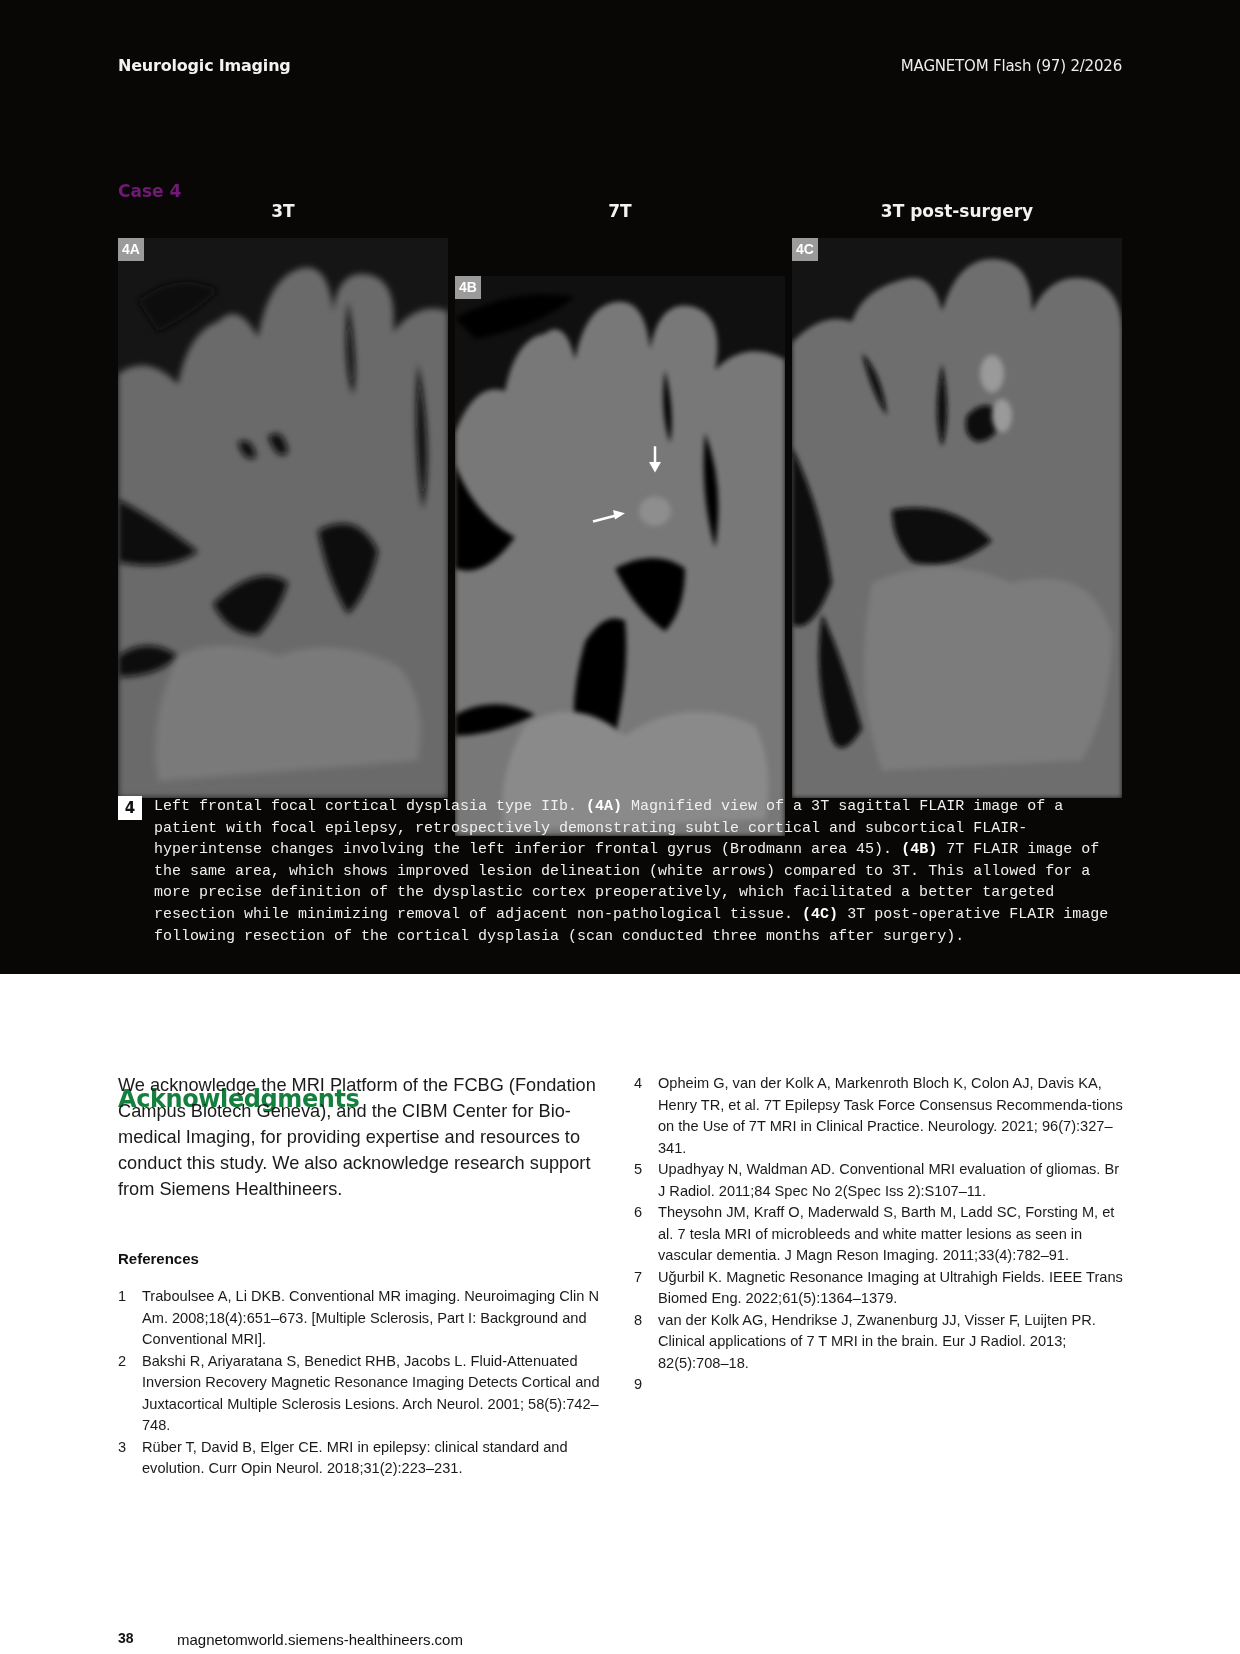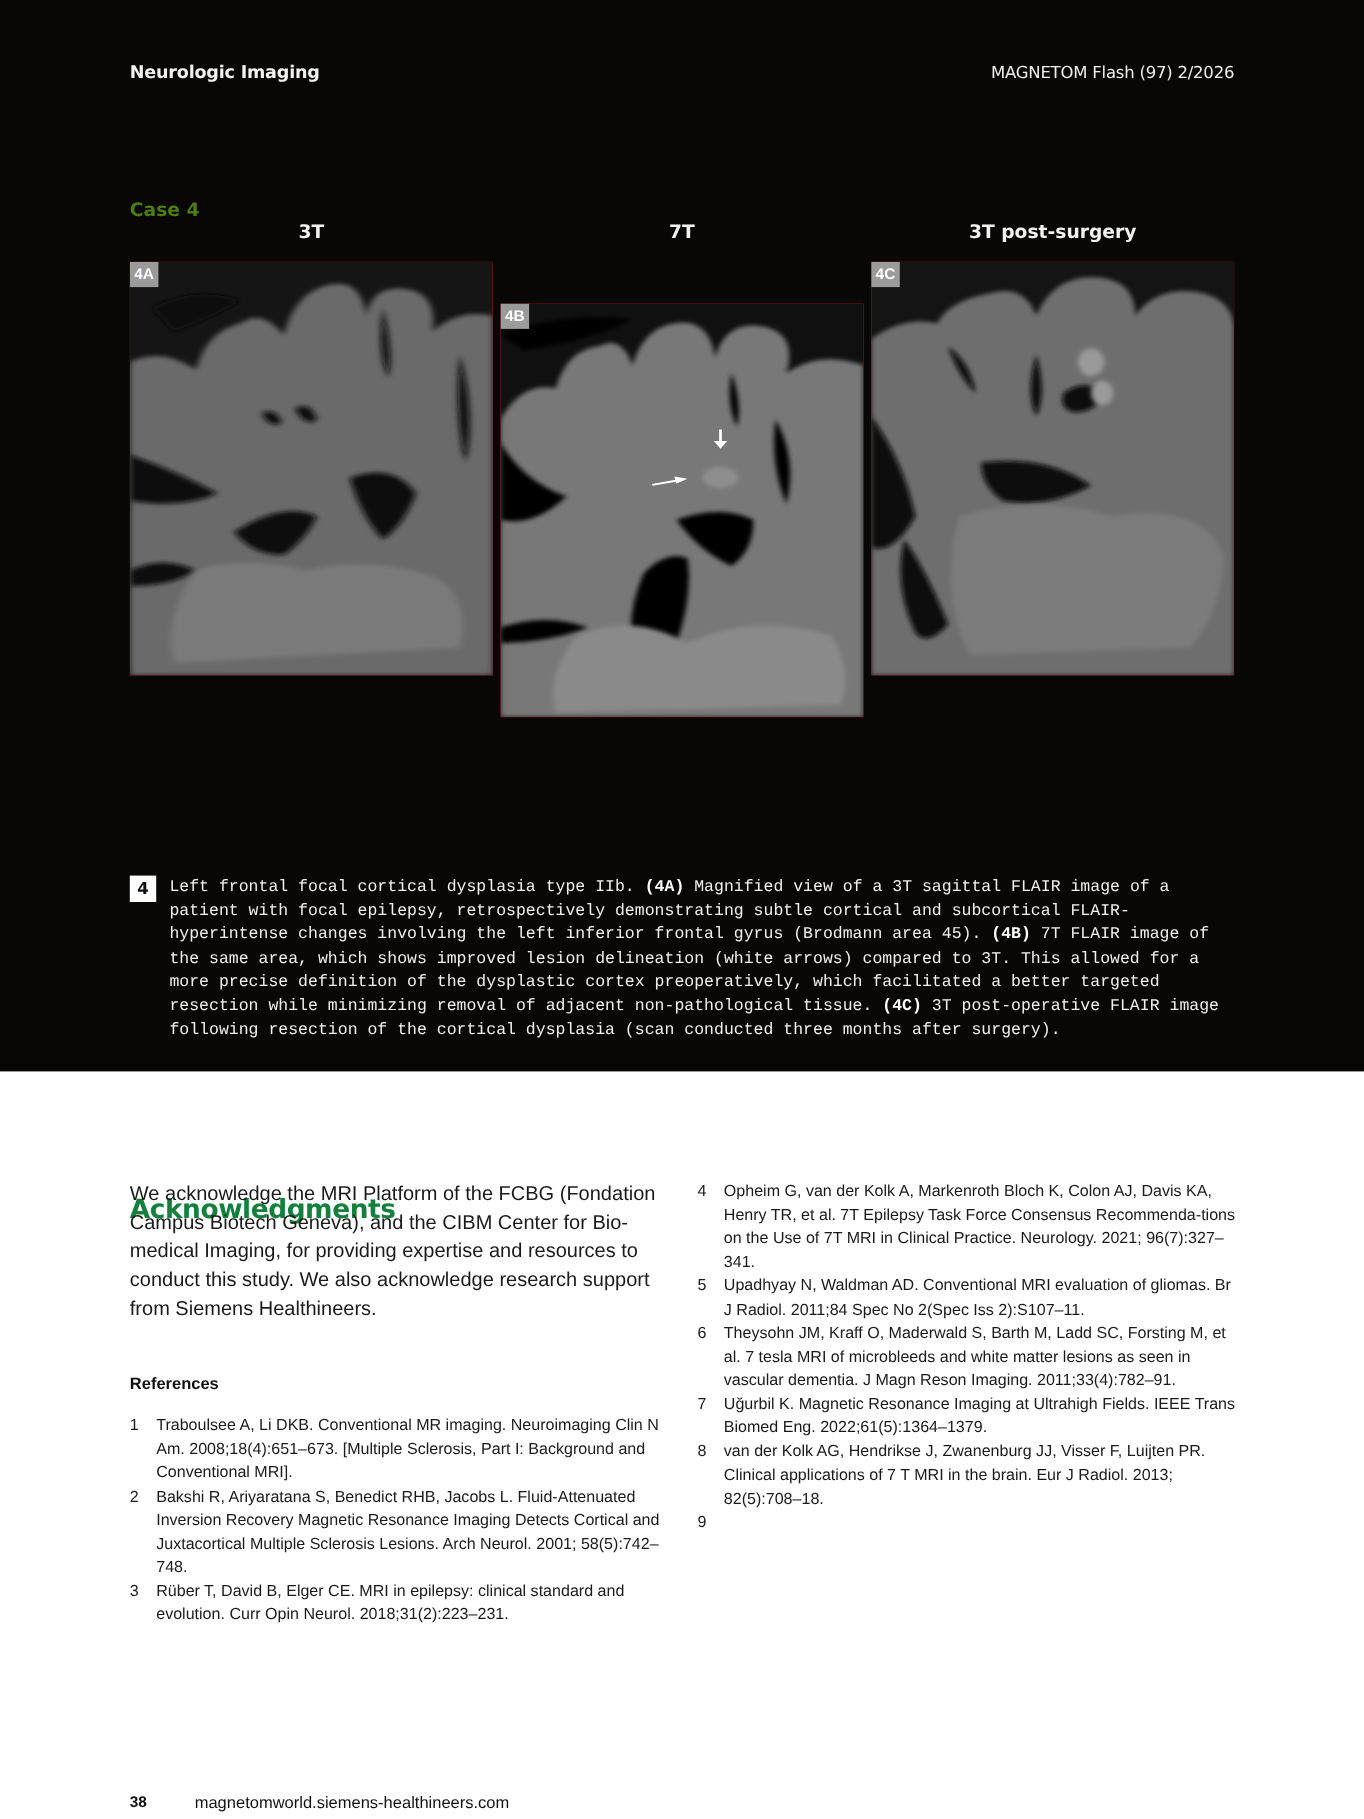--- a/index.html
+++ b/index.html
@@ -4,28 +4,28 @@
 <style>
   * { box-sizing: border-box; margin: 0; padding: 0; }
   html, body { width: 1240px; height: 1654px; background: #ffffff; }
   body { font-family: "DejaVu Sans", "Liberation Sans", sans-serif; color: #111; position: relative; overflow: hidden; }
 
   .dark-band { position: absolute; left: 0; top: 0; width: 1240px; height: 974px; background: #080705; }
 
   .running-left { position: absolute; left: 118px; top: 56px; font-size: 16px; font-weight: bold; color: #f2f2f2; letter-spacing: -0.2px; }
   .running-right { position: absolute; right: 118px; top: 57px; font-size: 15px; color: #eeeeee; letter-spacing: -0.2px; }
 
-  .case-label { position: absolute; left: 118px; top: 181px; font-size: 17px; font-weight: bold; color: #4d7c0f; }
+  .case-label { position: absolute; left: 118px; top: 181px; font-size: 17px; font-weight: bold; color: #701a75; }
 
   .col-title { position: absolute; top: 201px; width: 330px; text-align: center; font-size: 17px; font-weight: bold; color: #f2f2f2; }
   .col-title.c1 { left: 118px; }
   .col-title.c2 { left: 455px; }
   .col-title.c3 { left: 792px; }
 
-  .panel { position: absolute; top: 238px; width: 330px; height: 376px; background: #b91c1c; overflow: hidden; }
+  .panel { position: absolute; top: 238px; width: 330px; height: 560px; background: #6d28d9; overflow: hidden; }
   .panel.p1 { left: 118px; }
   .panel.p2 { left: 455px; margin-top: 38px; }
   .panel.p3 { left: 792px; }
   .panel svg { display: block; width: 100%; height: 100%; }
 
   .panel-tag { position: absolute; left: 0; top: 0; background: #9b9b9b; color: #fff; font-size: 14px; font-weight: bold; padding: 3px 4px; line-height: 17px; font-family: "Liberation Sans", sans-serif; }
 
   .caption { position: absolute; left: 118px; top: 796px; width: 1010px; }
   .caption-num { position: absolute; left: 0; top: 0; width: 24px; height: 24px; background: #ffffff; color: #111; font-size: 15px; font-weight: bold; text-align: center; line-height: 24px; }
   .caption-text { margin-left: 36px; font-size: 15px; line-height: 21.6px; color: #f0f0f0; font-family: Liberation Mono, monospace; }

